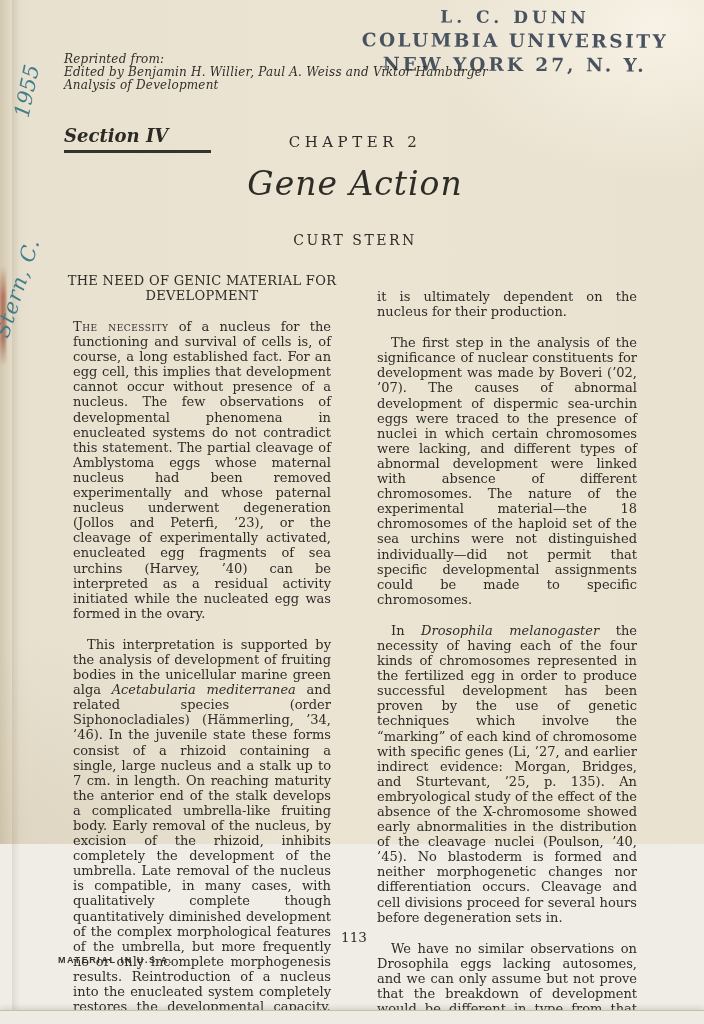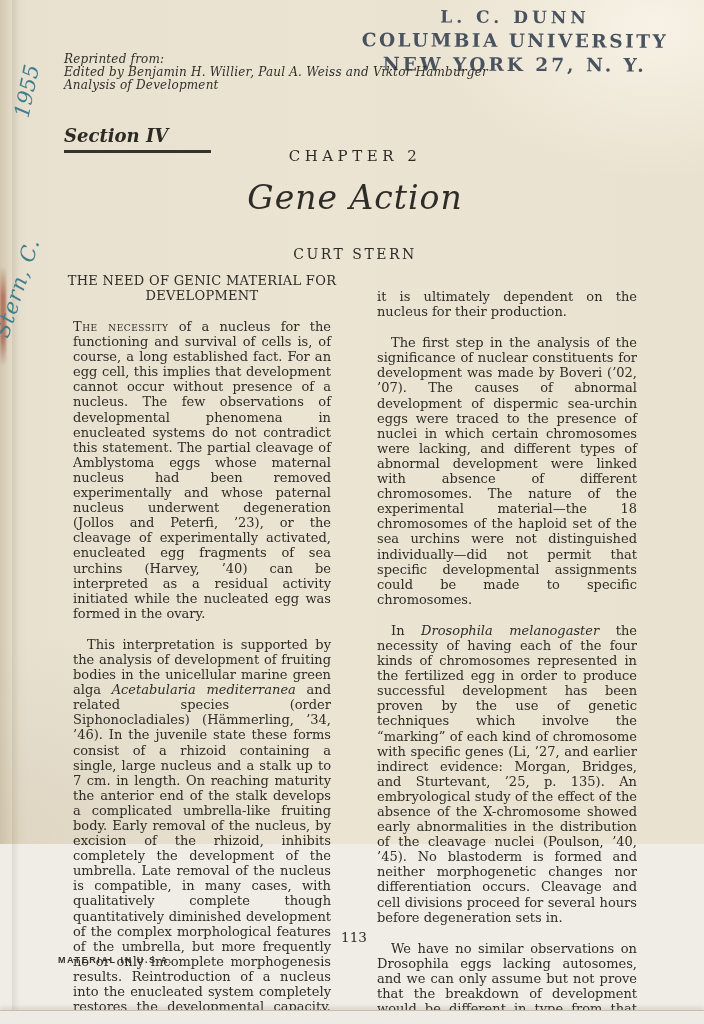--- a/index.html
+++ b/index.html
@@ -57,21 +57,21 @@
   .section .rule{height:2.5px;width:147px;background:#34332d;margin-top:4px;}
 
   .hand{
     position:absolute;color:#417e8c;
     font-family:"DejaVu Serif", cursive;
     font-style:italic;white-space:nowrap;
   }
   .hand-year{left:-4px;top:74px;width:64px;font-size:21px;transform:rotate(-78deg);}
   .hand-name{left:-56px;top:246px;width:166px;font-size:21px;transform:rotate(-72deg);letter-spacing:1px;}
 
-  .chapter{position:absolute;left:57px;top:147px;width:596px;text-align:center;}
+  .chapter{position:absolute;left:57px;top:133px;width:596px;text-align:center;}
   .chapter .num{font-size:15px;letter-spacing:4.5px;color:#2e2c27;}
   .chapter .title{font-size:33px;font-style:italic;margin-top:13px;letter-spacing:1px;}
   .chapter .author{font-size:14px;letter-spacing:2.5px;margin-top:29px;}
 
   .col{position:absolute;top:273px;font-size:13px;line-height:15.1px;text-align:justify;}
   .col-left{left:57px;width:290px;}
   .col-right{left:361px;width:292px;}
   .col-heading{
     font-weight:400;font-size:13px;line-height:15px;
     text-align:center;letter-spacing:.3px;

